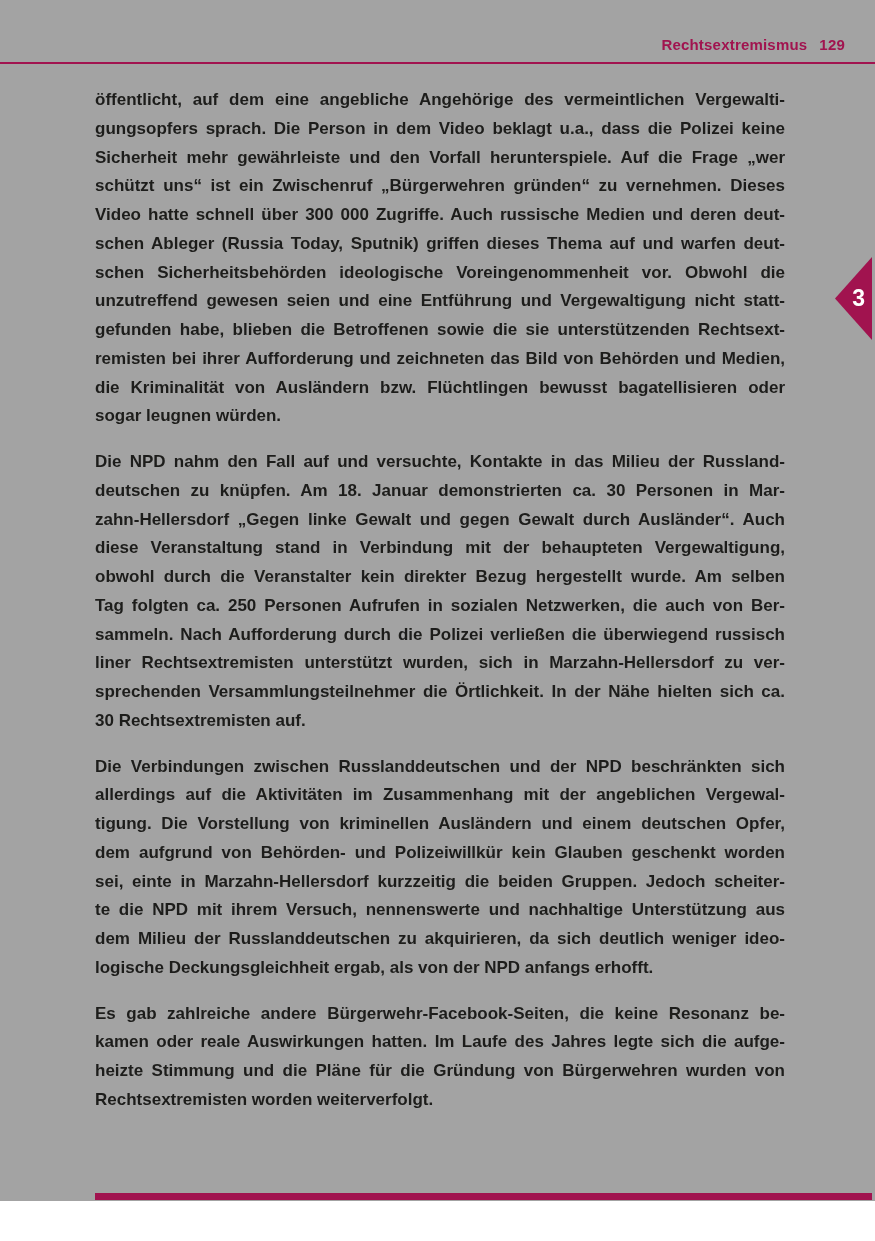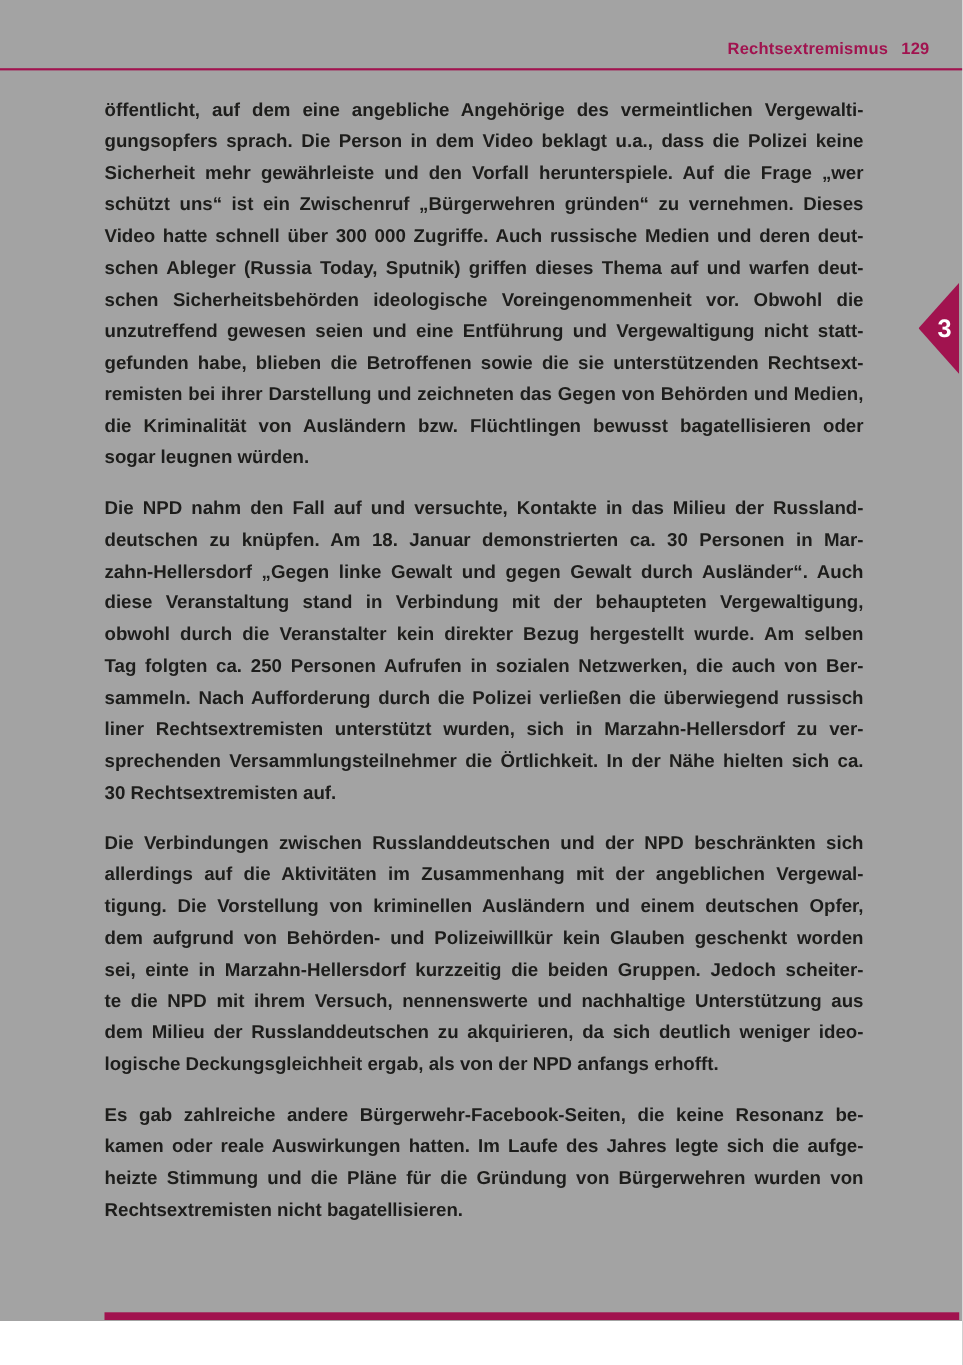--- a/index.html
+++ b/index.html
@@ -101,21 +101,21 @@
       <div class="para">
         <div class="line">öffentlicht, auf dem eine angebliche Angehörige des vermeintlichen Vergewalti-</div>
         <div class="line">gungsopfers sprach. Die Person in dem Video beklagt u.a., dass die Polizei keine</div>
         <div class="line">Sicherheit mehr gewährleiste und den Vorfall herunterspiele. Auf die Frage „wer</div>
         <div class="line">schützt uns“ ist ein Zwischenruf „Bürgerwehren gründen“ zu vernehmen. Dieses</div>
         <div class="line">Video hatte schnell über 300 000 Zugriffe. Auch russische Medien und deren deut-</div>
         <div class="line">schen Ableger (Russia Today, Sputnik) griffen dieses Thema auf und warfen deut-</div>
         <div class="line">schen Sicherheitsbehörden ideologische Voreingenommenheit vor. Obwohl die</div>
         <div class="line">unzutreffend gewesen seien und eine Entführung und Vergewaltigung nicht statt-</div>
         <div class="line">gefunden habe, blieben die Betroffenen sowie die sie unterstützenden Rechtsext-</div>
-        <div class="line">remisten bei ihrer Darstellung und zeichneten das Gegen von Behörden und Medien,</div>
+        <div class="line">remisten bei ihrer Aufforderung und zeichneten das Bild von Behörden und Medien,</div>
         <div class="line">die Kriminalität von Ausländern bzw. Flüchtlingen bewusst bagatellisieren oder</div>
         <div class="line last">sogar leugnen würden.</div>
       </div>
       <div class="para">
         <div class="line">Die NPD nahm den Fall auf und versuchte, Kontakte in das Milieu der Russland-</div>
         <div class="line">deutschen zu knüpfen. Am 18. Januar demonstrierten ca. 30 Personen in Mar-</div>
         <div class="line">zahn-Hellersdorf „Gegen linke Gewalt und gegen Gewalt durch Ausländer“. Auch</div>
         <div class="line">diese Veranstaltung stand in Verbindung mit der behaupteten Vergewaltigung,</div>
         <div class="line">obwohl durch die Veranstalter kein direkter Bezug hergestellt wurde. Am selben</div>
         <div class="line">Tag folgten ca. 250 Personen Aufrufen in sozialen Netzwerken, die auch von Ber-</div>
@@ -131,21 +131,21 @@
         <div class="line">dem aufgrund von Behörden- und Polizeiwillkür kein Glauben geschenkt worden</div>
         <div class="line">sei, einte in Marzahn-Hellersdorf kurzzeitig die beiden Gruppen. Jedoch scheiter-</div>
         <div class="line">te die NPD mit ihrem Versuch, nennenswerte und nachhaltige Unterstützung aus</div>
         <div class="line">dem Milieu der Russlanddeutschen zu akquirieren, da sich deutlich weniger ideo-</div>
         <div class="line last">logische Deckungsgleichheit ergab, als von der NPD anfangs erhofft.</div>
       </div>
       <div class="para">
         <div class="line">Es gab zahlreiche andere Bürgerwehr-Facebook-Seiten, die keine Resonanz be-</div>
         <div class="line">kamen oder reale Auswirkungen hatten. Im Laufe des Jahres legte sich die aufge-</div>
         <div class="line">heizte Stimmung und die Pläne für die Gründung von Bürgerwehren wurden von</div>
-        <div class="line last">Rechtsextremisten nicht bagatellisieren.</div>
+        <div class="line last">Rechtsextremisten worden weiterverfolgt.</div>
       </div>
     </main>
 
   <div class="chapter-tab">
     <span class="tab-label">3</span>
   </div>
 
   <div class="footer-bar"></div>
 
 </div>

